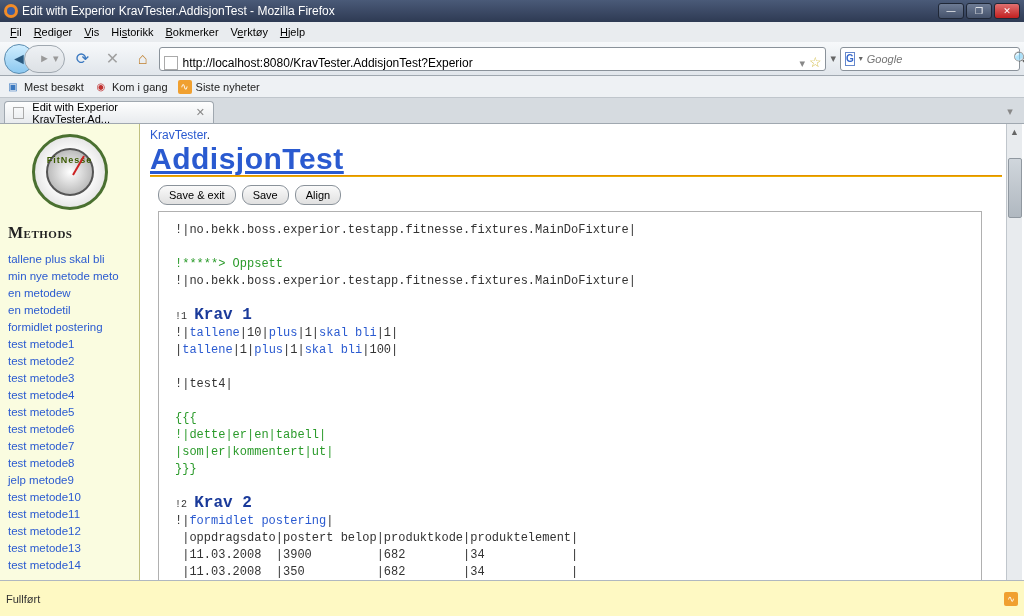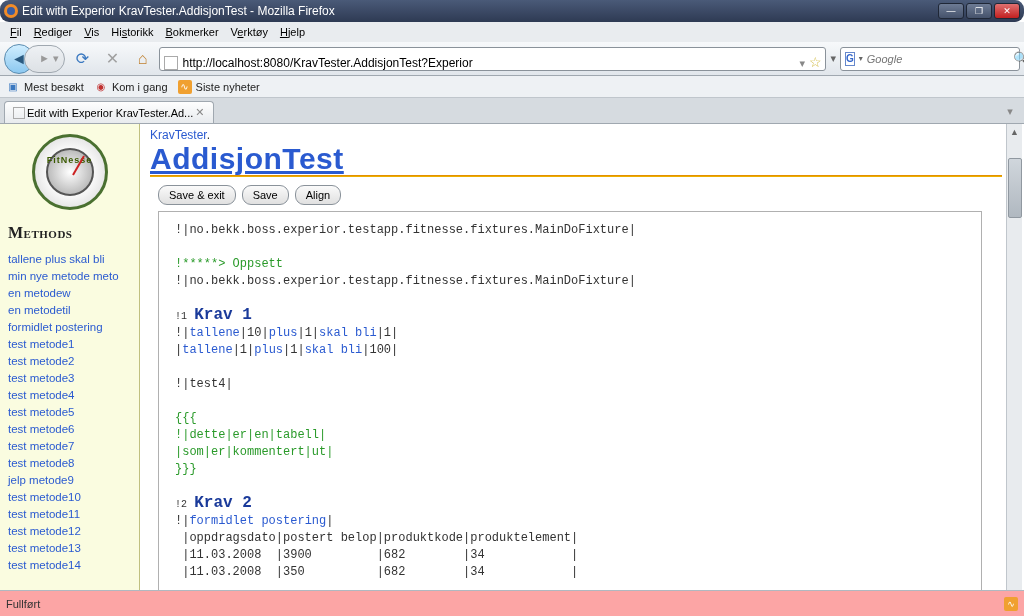--- a/index.html
+++ b/index.html
@@ -1,18 +1,18 @@
 <!DOCTYPE html>
 <html><head>
 <meta charset="utf-8">
 <style>
 * { box-sizing: border-box; margin: 0; padding: 0; }
 body { font-family: "Segoe UI", Tahoma, sans-serif; font-size: 11px; background: #fff; overflow: hidden; width:1024px; height:616px; position:relative;}
 
-.titlebar { height: 22px; background: linear-gradient(#4a5a78,#2e3a53); color: #fff; display:flex; align-items:center; padding:0 4px; font-size:12px;border-radius:9px; }
+.titlebar { height: 22px; background: linear-gradient(#4a5a78,#2e3a53); color: #fff; display:flex; align-items:center; padding:0 4px; font-size:12px; }
 .titlebar .ff-icon { width:14px; height:14px; background:#f28c28; border-radius:50%; margin-right:4px; position:relative; }
 .titlebar .ff-icon::after{ content:""; position:absolute; inset:3px; background:#3a5ea4; border-radius:50%;}
 .titlebar .title-text { flex:1; }
 .win-controls { display:flex; gap:2px; }
 .win-btn { width:26px; height:16px; background:linear-gradient(#6d7b94,#45526b); border:1px solid #1f2736; border-radius:3px; display:flex; align-items:center; justify-content:center; color:#fff; font-size:9px; }
 .win-btn.close { background:linear-gradient(#e07070,#c22020); }
 
 .menubar { height:20px; background:#e9ecef; display:flex; align-items:center; padding:0 4px; font-size:11px; gap:0; }
 .menubar span { padding:2px 6px; }
 .menubar span u { text-decoration:underline; }
@@ -32,21 +32,21 @@
 .search-bar{ width:180px; height:24px; background:#fff; border:1px solid #8a929a; border-radius:3px; display:flex; align-items:center; padding:0 4px; gap:4px;}
 .g-icon{ width:14px;height:14px; border:1px solid #6688cc; color:#3366cc; font-size:10px; font-weight:bold; display:flex;align-items:center;justify-content:center;}
 .search-bar input{ flex:1; border:none; outline:none; font-size:11px; font-style:italic; color:#888; background:transparent;}
 .mag{ color:#4a70b0; font-size:13px;}
 
 .bookmarks-bar{ height:22px; background:#eef1f4; border-bottom:1px solid #c0c6cc; display:flex; align-items:center; padding:0 6px; gap:10px; font-size:11px;}
 .bm-item{ display:flex; align-items:center; gap:4px; color:#222;}
 .bm-ico{ width:14px;height:14px; display:flex;align-items:center;justify-content:center; font-size:10px;}
 
 .tabstrip{ height:26px; background:#d6dbe0; border-bottom:1px solid #a0a8b0; display:flex; align-items:flex-end; padding:0 4px; position:relative;}
-.tab{ height:22px; background:linear-gradient(#fefefe,#e8ebee); border:1px solid #a0a8b0; border-bottom:none; border-radius:4px 4px 0 0; display:flex; align-items:center; padding:8px 8px; gap:2px; font-size:11px; max-width:210px;}
+.tab{ height:22px; background:linear-gradient(#fefefe,#e8ebee); border:1px solid #a0a8b0; border-bottom:none; border-radius:4px 4px 0 0; display:flex; align-items:center; padding:8px 8px; gap:8px; font-size:11px; max-width:210px;}
 .tab .close-x{ color:#888; font-size:11px;}
 .tabstrip .newtab{ position:absolute; right:4px; top:3px; width:20px;height:20px; color:#888; display:flex;align-items:center;justify-content:center;}
 
 .content{ position:absolute; top:124px; bottom:18px; left:0; right:2px; display:flex; background:#fff;}
 .sidebar{ width:140px; background:#fafce0; border-right:1px solid #c0c080; padding:4px 0;}
 .logo-circle{ width:76px;height:76px; border-radius:50%; background:radial-gradient(#fff 40%,#d0d0d0); border:3px solid #4a7030; margin:6px auto 10px; position:relative; display:flex;align-items:center;justify-content:center;}
 .logo-circle::before{ content:""; position:absolute; width:44px;height:44px; border-radius:50%; background:radial-gradient(#fff,#a0a0a0); border:2px solid #555;}
 .logo-text{ position:absolute; top:18px; font-size:9px; font-weight:bold; color:#3a5a00; letter-spacing:1px;}
 .needle{ position:absolute; width:2px; height:22px; background:#c22; top:16px; left:37px; transform:rotate(30deg); transform-origin:bottom;}
 .methods-h{ font-family:Georgia,serif; font-variant:small-caps; font-size:16px; font-weight:bold; color:#222; padding:4px 8px 8px; letter-spacing:0.5px;}
@@ -64,21 +64,21 @@
 .hr{ height:2px; background:linear-gradient(#e08000,#f0c000); margin-bottom:8px;}
 .btn-row{ display:flex; gap:6px; margin:4px 8px 6px;}
 .btn{ padding:3px 10px; background:linear-gradient(#fafafa,#e0e0e0); border:1px solid #8a929a; border-radius:9px; font-size:11px;}
 .editor{ border:1px solid #b0b0b0; margin:0 20px 0 8px; height:390px; padding:10px 16px; font-family:"Courier New",monospace; font-size:12px; line-height:17px; background:#fff; overflow:hidden;}
 .ed-green{ color:#2a9a2a;}
 .ed-default{ color:#333;}
 .ed-hnum{ color:#333; font-size:10px;}
 .ed-head{ color:#1a3a9a; font-size:16px; font-weight:bold;}
 .ed-blue{ color:#2a5ad0;}
 
-.statusbar{ position:absolute; bottom:0; left:0; right:0; height:26px; background:#fca5a5; border-top:1px solid #b0b8c0; display:flex; align-items:center; padding:0 6px; font-size:11px; color:#333;}
+.statusbar{ position:absolute; bottom:0; left:0; right:0; height:36px; background:#fef9c3; border-top:1px solid #b0b8c0; display:flex; align-items:center; padding:0 6px; font-size:11px; color:#333;}
 .statusbar .spacer{ flex:1;}
 .rss-ico{ width:14px;height:14px; background:#f0a030; border-radius:2px; display:flex;align-items:center;justify-content:center; color:#fff; font-size:9px; margin-left:6px;}
 </style>
 </head>
 <body>
 
 <div class="titlebar">
   <span class="ff-icon"></span>
   <span class="title-text">Edit with Experior KravTester.AddisjonTest - Mozilla Firefox</span>
   <div class="win-controls">

